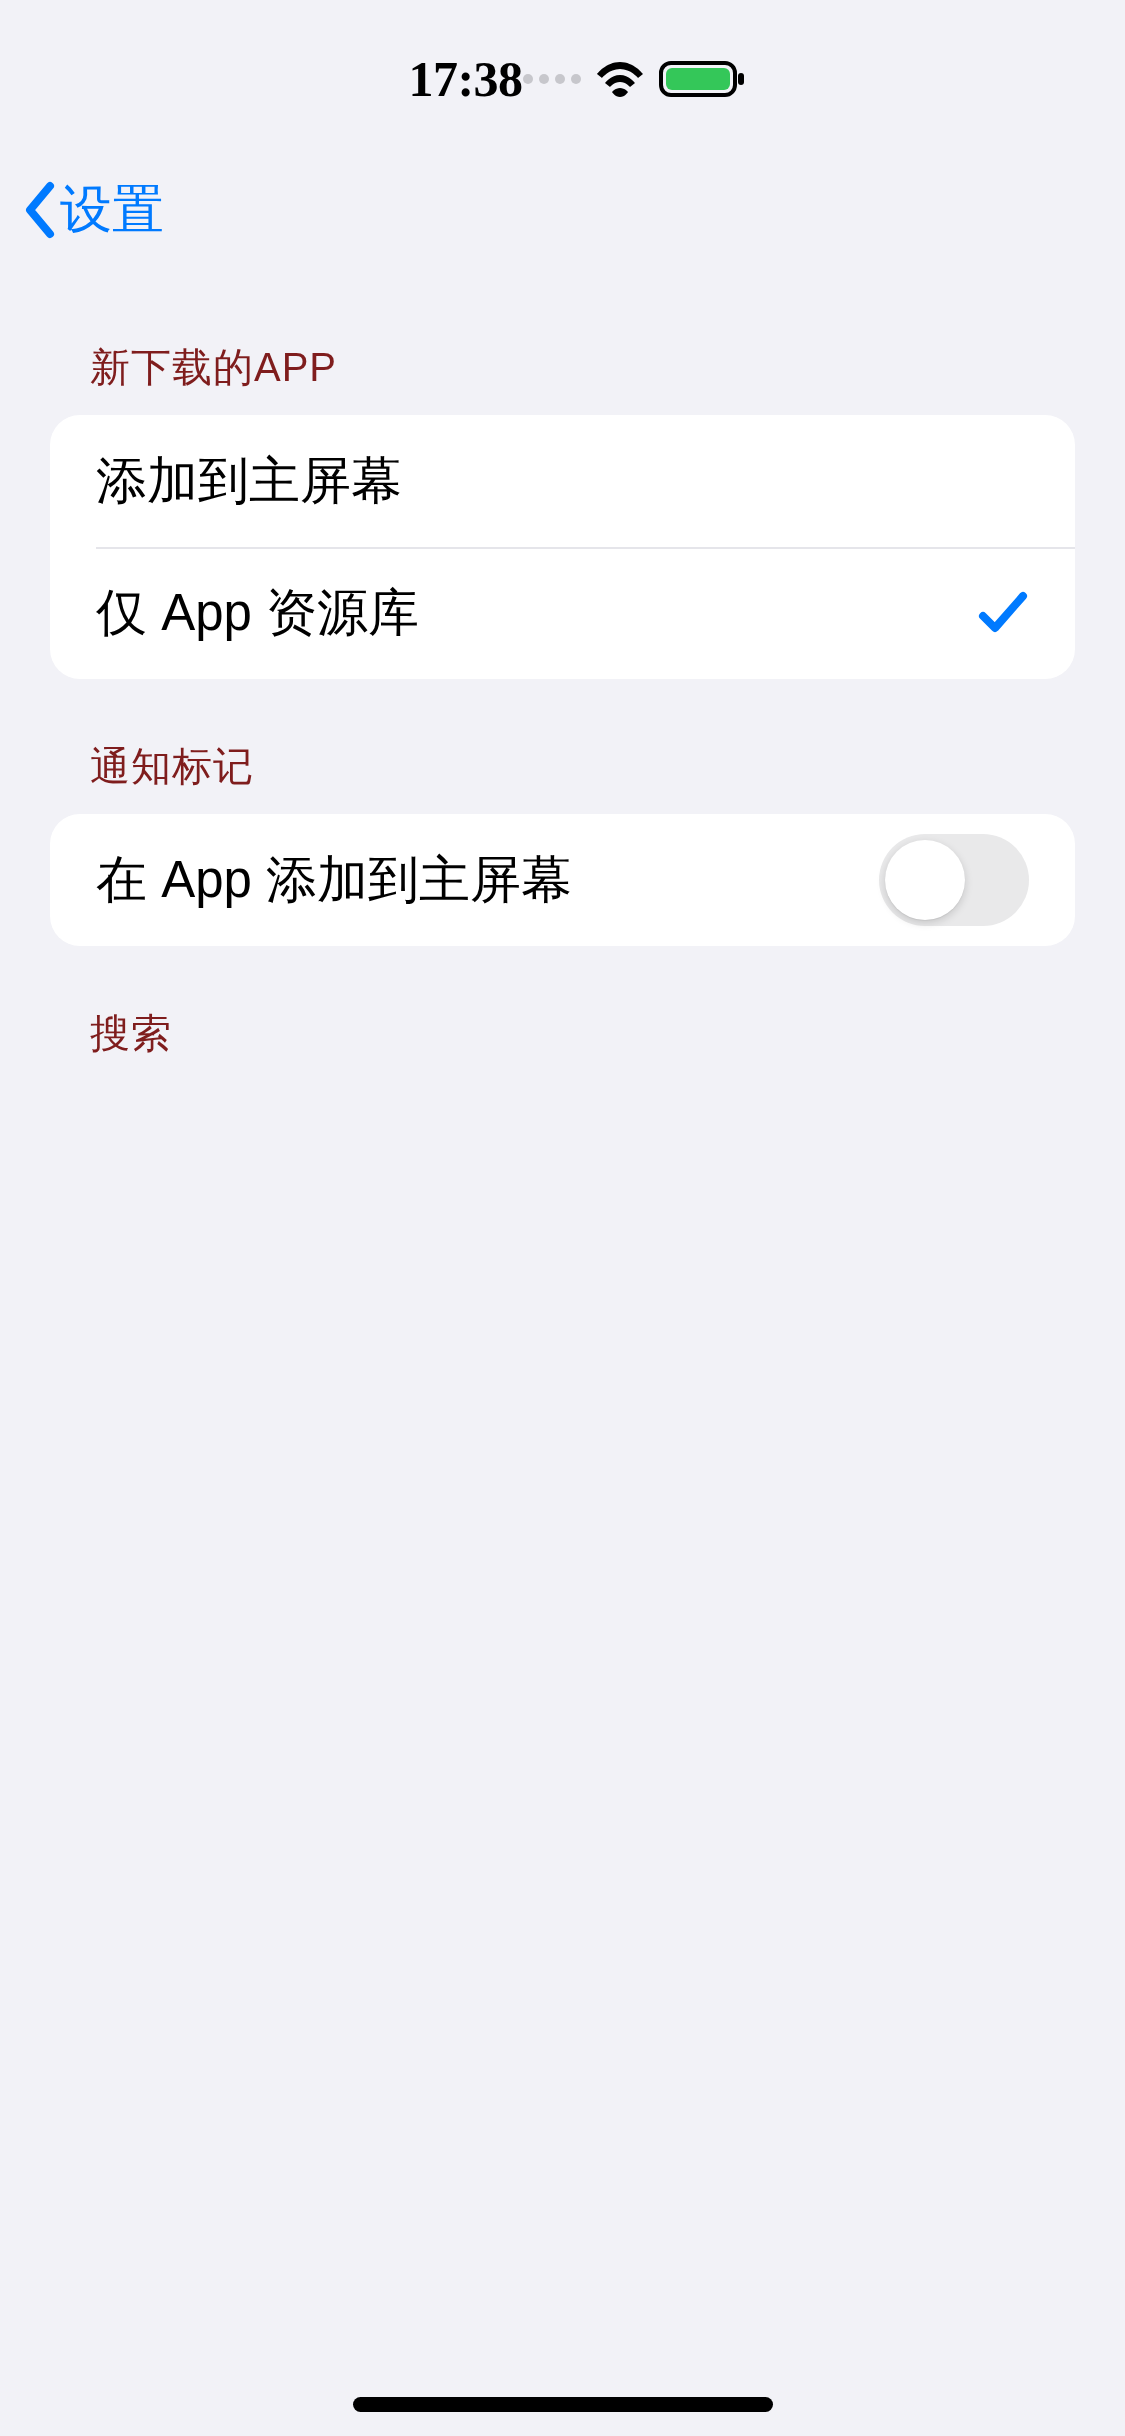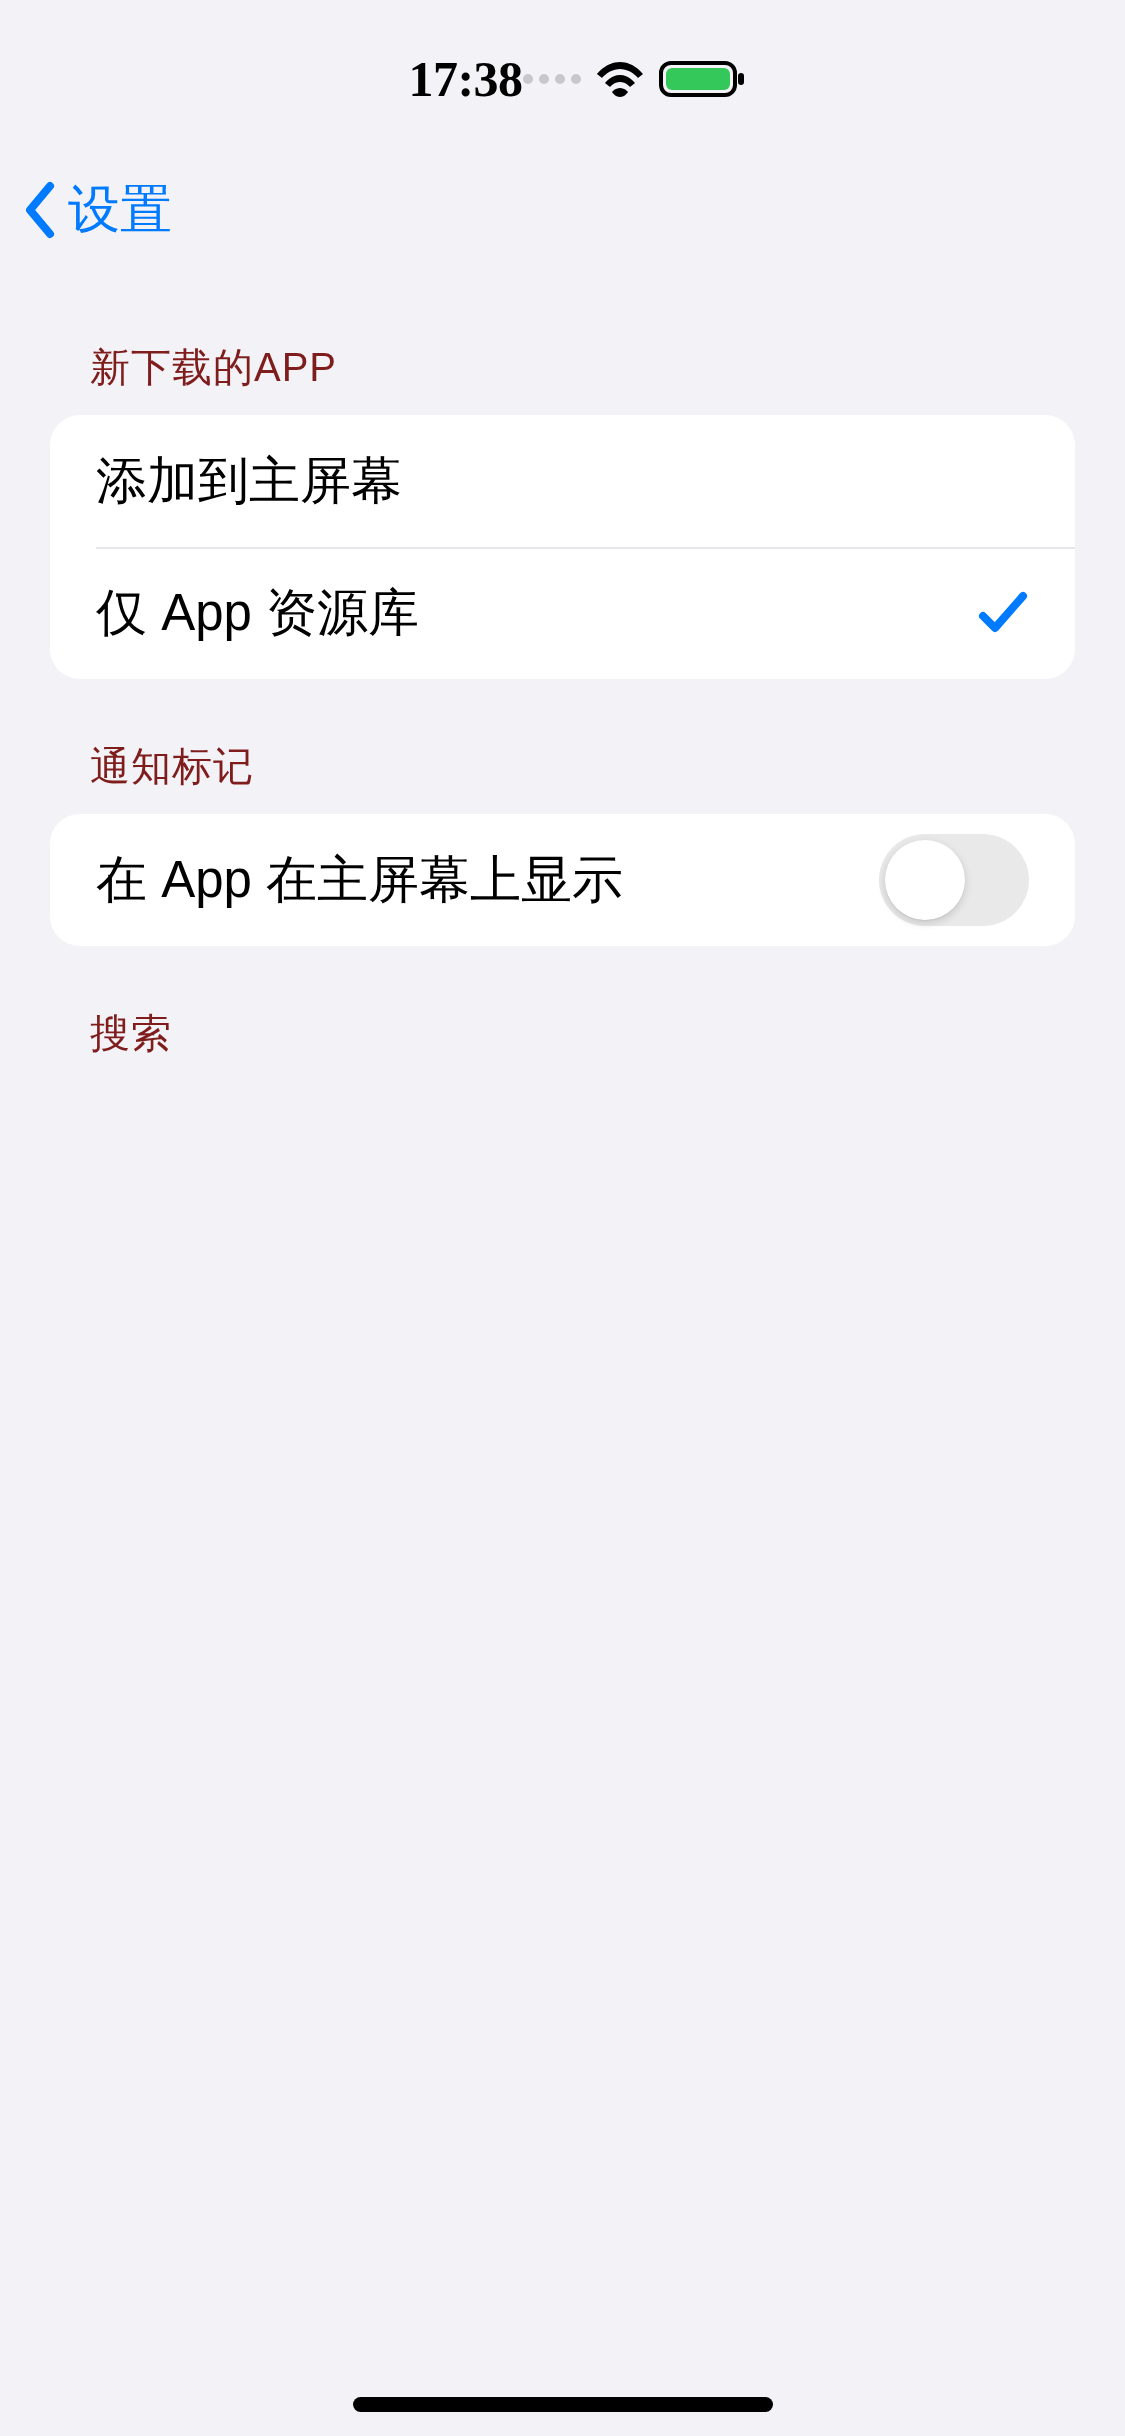--- a/index.html
+++ b/index.html
@@ -61,21 +61,20 @@
       height: 140px;
       position: relative;
       display: flex;
       align-items: center;
     }
     .back-button {
       position: absolute;
       left: 20px;
       display: flex;
       align-items: center;
-      gap: 8px;
       color: #007aff;
       font-size: 52px;
       font-weight: 400;
     }
     .back-chevron svg {
       display: block;
     }
     .nav-title {
       position: absolute;
       left: 0;
@@ -227,21 +226,21 @@
         <svg width="52" height="50" viewBox="0 0 52 50">
           <polyline points="6,28 18,40 46,8" fill="none" stroke="#007aff" stroke-width="8" stroke-linecap="round" stroke-linejoin="round"></polyline>
         </svg>
       </span>
     </div>
   </div>
 
   <div class="section-header">通知标记</div>
   <div class="group">
     <div class="row">
-      <div class="row-label">在 App 在主屏幕上显示</div>
+      <div class="row-label">在 App 添加到主屏幕</div>
       <div class="switch off">
         <div class="switch-knob"></div>
       </div>
     </div>
   </div>
 
   <div class="section-header">搜索</div>
 
 </div>
 

